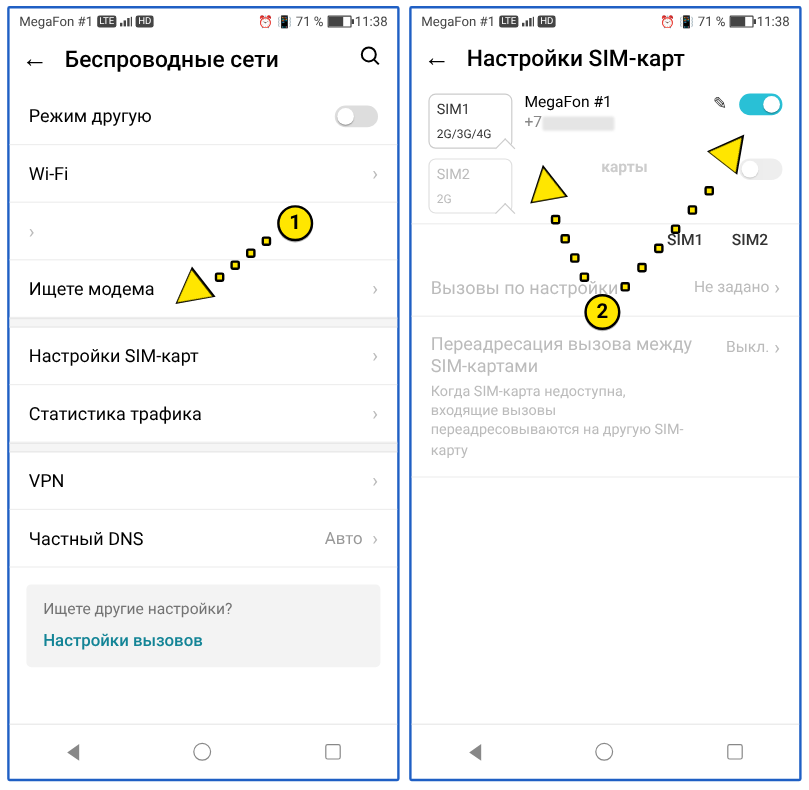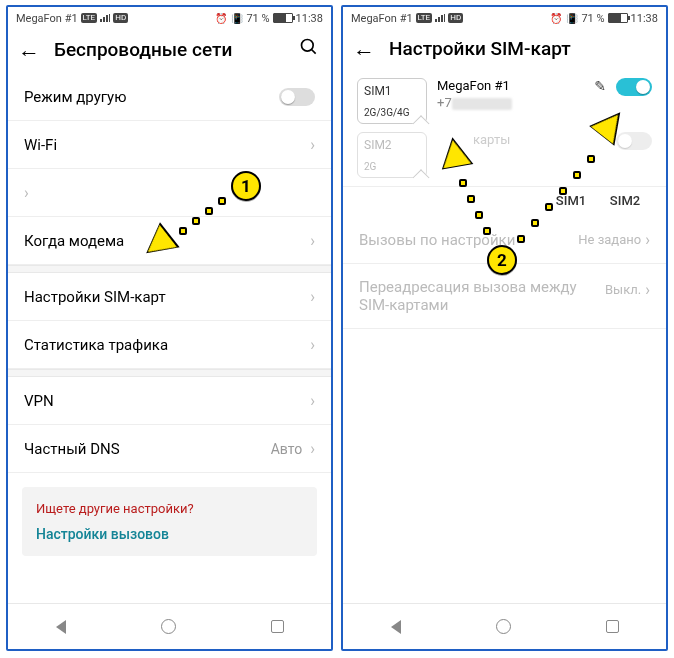--- a/index.html
+++ b/index.html
@@ -66,21 +66,21 @@
   .section-gap { height:8px; background:#f5f5f5; border-top:1px solid #e8e8e8; border-bottom:1px solid #e8e8e8; }
   
   .toggle { width:36px; height:18px; border-radius:10px; background:#ddd; position:relative; }
   .toggle i { position:absolute; width:14px; height:14px; border-radius:50%; background:#fff; top:2px; left:2px; box-shadow:0 1px 1px rgba(0,0,0,.3); }
   .toggle.on { background:#29c0d6; }
   .toggle.on i { left:auto; right:2px; }
   
   .hint-card {
     margin:14px 14px; padding:14px; background:#f3f3f3; border-radius:4px;
   }
-  .hint-q { font-size:13px; color:#b91c1c; margin-bottom:10px; }
+  .hint-q { font-size:13px; color:#737373; margin-bottom:10px; }
   .hint-link { font-size:14px; color:#138496; font-weight:500; }
   
   .navbar {
     margin-top:auto; height:46px; border-top:1px solid #e8e8e8;
     display:flex; align-items:center; justify-content:space-around;
     color:#888;
   }
   .nav-back { display:inline-block; width:0;height:0;border-top:7px solid transparent;border-bottom:7px solid transparent;border-right:10px solid #888; position:relative;}
   .nav-circle { width:15px; height:15px; border:1.5px solid #888; border-radius:50%; }
   .nav-square { width:13px; height:13px; border:1.5px solid #888; border-radius:2px; }
@@ -172,21 +172,21 @@
       </span>
   </div>
   <div class="row">
     <span>Wi-Fi</span>
     <span class="chev">›</span>
   </div>
   <div class="row">
     <span class="chev">›</span>
   </div>
   <div class="row">
-    <span>Когда модема</span>
+    <span>Ищете модема</span>
     <span class="chev">›</span>
   </div>
   <div class="section-gap"></div>
   <div class="row">
     <span>Настройки SIM-карт</span>
     <span class="chev">›</span>
   </div>
   <div class="row">
     <span>Статистика трафика</span>
     <span class="chev">›</span>
@@ -268,21 +268,21 @@
       </span>
   </div>
 
   <div class="sim-block" style="padding-top:8px;">
     <div class="sim-card dim">
       <div style="font-size:12px;">SIM2</div>
       <div>2G</div>
       <div class="corner"></div>
     </div>
     <div class="sim-info" style="color:#ccc;">
-      <span style="margin-left:36px;">карты</span>
+      <span style="margin-left:64px;font-weight:bold;">карты</span>
     </div>
     <span class="toggle" style="margin-left:auto; opacity:.5;">
         <i></i>
       </span>
   </div>
 
   <div class="sim-cols">
     <div class="lbl"></div>
     <div class="col">SIM1</div>
     <div class="col">SIM2</div>
@@ -292,20 +292,21 @@
     <span>Вызовы по настройки</span>
     <span class="right-muted">
         <span>Не задано</span>
         <span class="chev">›</span>
       </span>
   </div>
 
   <div class="row dim sub">
     <div>
       <div>Переадресация вызова между SIM-картами</div>
+      <div class="subtext">Когда SIM-карта недоступна, входящие вызовы переадресовываются на другую SIM-карту</div>
     </div>
     <span class="right-muted" style="align-self:flex-start; margin-top:2px;">
         <span>Выкл.</span>
         <span class="chev">›</span>
       </span>
   </div>
 
   <div class="navbar">
     <span class="nav-back"></span>
     <span class="nav-circle"></span>

